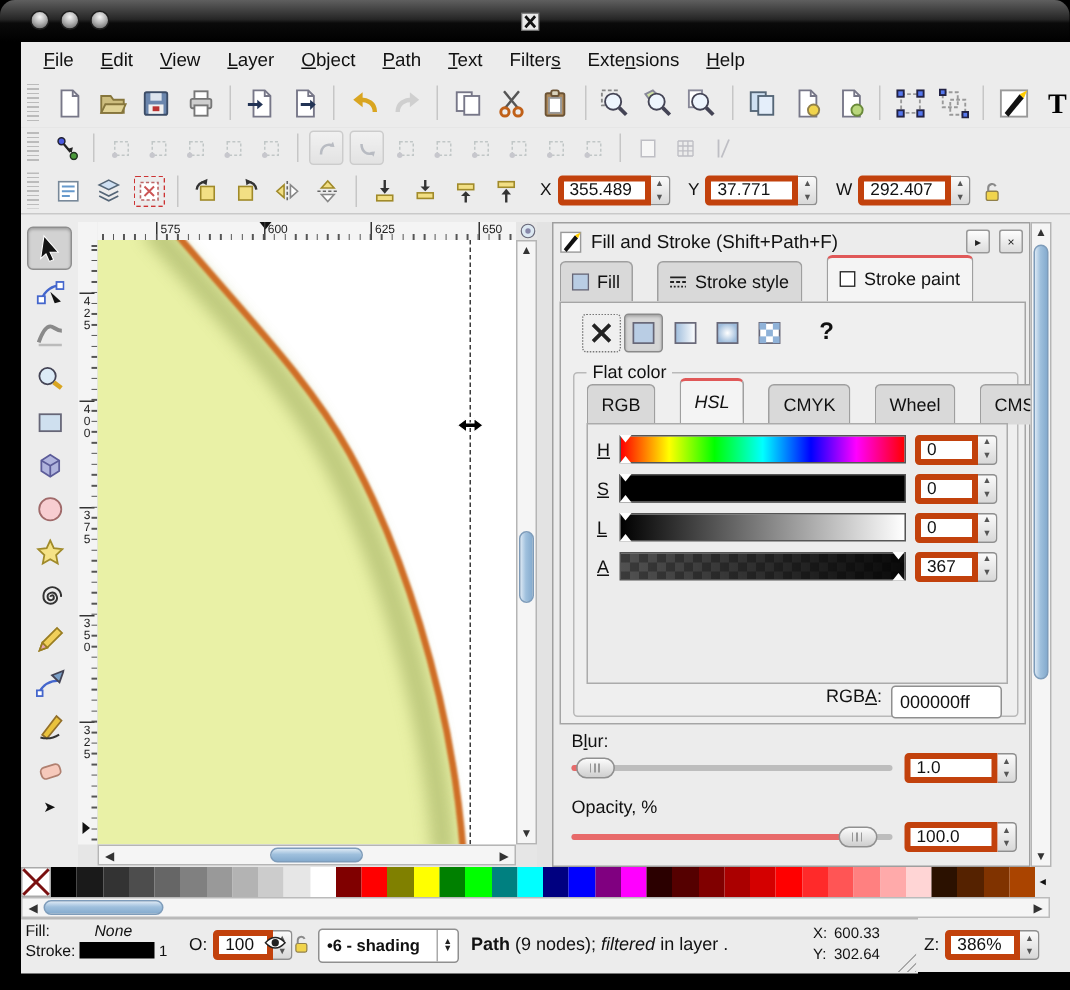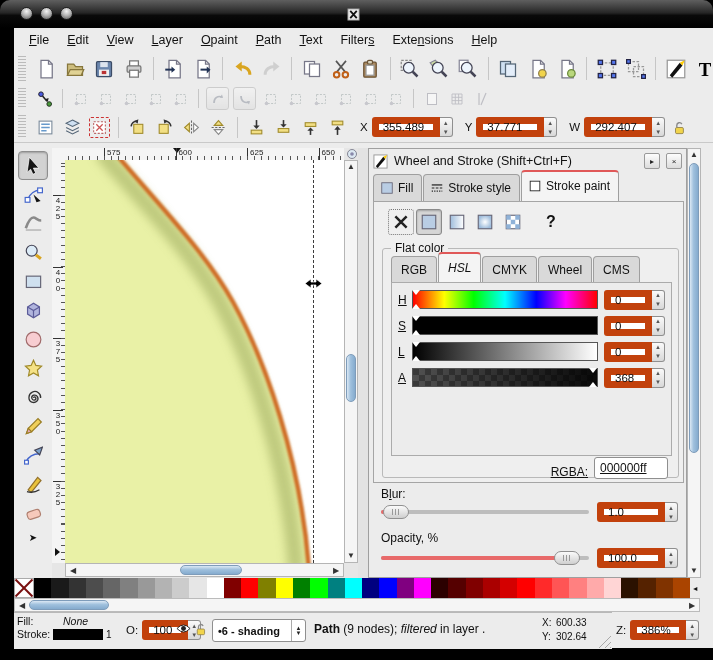--- a/index.html
+++ b/index.html
@@ -34,21 +34,21 @@
   #row2 .tbtn{width:21px;height:21px;}
   #row3 .tbtn{width:23px;height:23px;}
   .tbtn.framed{border:1px solid #b3b3b3;background:linear-gradient(#f6f6f6,#dcdcdc);}
   .tbtn.hl{outline:1.5px dashed #c33;outline-offset:-2px;}
   .tbtn.dim{opacity:.55;filter:grayscale(.4);}
   .tsep{width:1px;height:70%;background:#c6c6c6;margin:0 5px;}
   .chev{margin-left:auto;margin-right:10px;font-size:13px;color:#111;font-weight:bold;}
   .spinfield{display:flex;align-items:center;margin:0 3px;}
   .spinlabel{font-size:11.5px;margin:0 4px 0 6px;color:#111;}
   .spin{display:flex;height:20px;}
-  .spin .val{background:#fff;border:7px solid #c2410c;border-radius:3px 0 0 3px;min-width:46px;
+  .spin .val{background:#fff;border:4px solid #c2410c;border-radius:3px 0 0 3px;min-width:46px;
     padding:0 4px;font-size:11.5px;display:flex;align-items:center;color:#111;}
   .spin .steppers{width:12px;display:flex;flex-direction:column;border:1px solid #8f8f8f;
     border-left:none;border-radius:0 3px 3px 0;background:linear-gradient(#fafafa,#d8d8d8);}
   .spin .steppers div{flex:1;display:flex;align-items:center;justify-content:center;
     font-size:6px;color:#555;line-height:0;}
   
   #main{position:absolute;left:0;top:120px;width:686px;height:430px;background:#e6e6e6;}
   #toolbox{position:absolute;left:0;top:0;width:38px;height:430px;background:#ececec;
     display:flex;flex-direction:column;align-items:center;padding-top:3px;box-sizing:border-box;}
   .tool{width:30px;height:29px;display:flex;align-items:center;justify-content:center;border-radius:4px;}
@@ -96,21 +96,21 @@
   #panel-scroll{left:673px;top:0;width:14px;height:430px;}
   #panel-header{position:absolute;left:4px;top:3px;right:4px;height:18px;display:flex;align-items:center;}
   #panel-title{margin-left:6px;font-size:12.5px;}
   .phbtn{width:14px;height:14px;border:1px solid #999;border-radius:2px;margin-left:6px;
     background:linear-gradient(#fdfdfd,#dcdcdc);display:flex;align-items:center;justify-content:center;
     font-size:8px;color:#222;}
   #panel-header .spacer{flex:1;}
   .tabs{position:absolute;display:flex;align-items:flex-end;}
   #main-tabs{left:4px;top:24px;height:28px;}
   .tab{border:1px solid #9f9f9f;border-bottom:none;border-radius:4px 4px 0 0;background:#d9d9d9;
-    padding:4px 8px 5px 6px;font-size:12px;margin-right:1px;display:flex;align-items:center;height:17px;}
+    padding:4px 8px 5px 6px;font-size:12px;margin-right:16px;display:flex;align-items:center;height:17px;}
   .tab.sel{background:#f4f4f4;border-top:2px solid #e05858;height:20px;}
   .tab .ticon{margin-right:4px;display:flex;}
   #notebook{position:absolute;left:4px;top:52px;width:311px;height:282px;background:#efefef;
     border:1px solid #a5a5a5;box-sizing:border-box;}
   .paint-row{position:absolute;left:14px;top:6px;height:28px;display:flex;align-items:center;}
   .pbtn{width:26px;height:26px;display:flex;align-items:center;justify-content:center;
     border-radius:3px;margin-right:2px;box-sizing:border-box;}
   .pbtn.dotted{border:1px dotted #777;}
   .pbtn.pressed{border:1px solid #8a8a8a;background:#d6d6d6;box-shadow:inset 0 1px 2px rgba(0,0,0,.25);}
   .pbtn.q{font-weight:bold;font-size:16px;margin-left:10px;}
@@ -128,21 +128,21 @@
   .sbar.lig{background:linear-gradient(to right,#000,#fff);}
   .sbar.alp{background:linear-gradient(to right,rgba(25,25,25,.5),rgba(0,0,0,.93)),
     repeating-conic-gradient(#8a8a8a 0 25%,#5c5c5c 0 50%);background-size:100% 100%,12px 12px;}
   .smark{position:absolute;top:0;bottom:0;width:9px;}
   .smark:before,.smark:after{content:"";position:absolute;left:0;border:4.5px solid transparent;}
   .smark:before{top:-1px;border-top:5px solid #fff;}
   .smark:after{bottom:-1px;border-bottom:5px solid #fff;}
   .srow .spin{margin-left:6px;}
   .srow .spin .val{min-width:26px;}
   #rgba-row{position:absolute;left:0;right:10px;top:208px;height:22px;display:flex;
-    align-items:flex-end;justify-content:flex-end;font-size:12px;text-decoration:underline;}
+    align-items:flex-start;justify-content:flex-end;font-size:12px;}
   #rgba-field{margin-left:6px;width:62px;height:20px;background:#fff;border:1px solid #8f8f8f;
     border-radius:3px;display:flex;align-items:center;padding:0 5px;font-size:12px;}
   .below-label{position:absolute;left:12px;font-size:12px;}
   .slider-row{position:absolute;left:12px;right:8px;display:flex;align-items:center;height:22px;}
   .strack{position:relative;flex:1;height:14px;margin-right:8px;}
   .schannel{position:absolute;left:0;right:0;top:5px;height:4px;background:#bdbdbd;border-radius:2px;}
   .sfill{position:absolute;top:5px;height:4px;background:#e86a6a;border-radius:2px;}
   .sthumb{position:absolute;top:0;width:26px;height:14px;border-radius:7px;border:1px solid #909090;
     background:linear-gradient(#fbfbfb,#cfcfcf);box-sizing:border-box;
     display:flex;align-items:center;justify-content:center;}
@@ -204,21 +204,21 @@
           </svg></span>
     </div>
   </div>
 
   <div id="chrome">
     <div id="menubar">
         <span class="menu-item"><span></span><span class="mn">F</span><span>ile</span></span>
         <span class="menu-item"><span></span><span class="mn">E</span><span>dit</span></span>
         <span class="menu-item"><span></span><span class="mn">V</span><span>iew</span></span>
         <span class="menu-item"><span></span><span class="mn">L</span><span>ayer</span></span>
-        <span class="menu-item"><span></span><span class="mn">O</span><span>paint</span></span>
+        <span class="menu-item"><span></span><span class="mn">O</span><span>bject</span></span>
         <span class="menu-item"><span></span><span class="mn">P</span><span>ath</span></span>
         <span class="menu-item"><span></span><span class="mn">T</span><span>ext</span></span>
         <span class="menu-item"><span>Filter</span><span class="mn">s</span><span></span></span>
         <span class="menu-item"><span>Exte</span><span class="mn">n</span><span>sions</span></span>
         <span class="menu-item"><span></span><span class="mn">H</span><span>elp</span></span>
       </div>
     <div id="row1" class="toolbar">
         <div class="grip"></div>
         <div class="tbtn">
           <span>
@@ -862,21 +862,21 @@
 
       <div id="panel">
         <div id="panel-header">
           <span>
               <svg width="15" height="15" viewBox="0 0 16 16">
                 <rect x="1" y="1" width="14" height="14" fill="#fff" stroke="#999"></rect>
                 <path d="M3 13L11 3l2.2 2.2L5 15z" fill="#111"></path>
                 <path d="M11 3l2.2 2.2L15 1z" fill="#fc0"></path>
               </svg>
             </span>
-          <span id="panel-title">Wheel and Stroke (Shift+Ctrl+F)</span>
+          <span id="panel-title">Fill and Stroke (Shift+Path+F)</span>
           <span class="spacer"></span>
           <span class="phbtn">▸</span>
           <span class="phbtn">×</span>
         </div>
         <div id="main-tabs" class="tabs">
             <div class="tab">
               <span class="ticon">
                 <svg width="14" height="14" viewBox="0 0 16 16">
                   <rect x="2" y="2" width="12" height="12" fill="#b9cde4" stroke="#667"></rect>
                 </svg>
@@ -1016,21 +1016,21 @@
                       <div>▼</div>
                     </span>
                   </span>
                 </div>
                 <div class="srow" style="top: 84px;">
                   <span class="slab">A</span>
                   <div class="sbar alp">
                     <div class="smark" style="right: -1px;"></div>
                   </div>
                   <span class="spin">
-                    <span class="val">368</span>
+                    <span class="val">367</span>
                     <span class="steppers">
                       <div>▲</div>
                       <div>▼</div>
                     </span>
                   </span>
                 </div>
               </div>
             <div id="rgba-row">
               <span><span>RGB</span><span class="mn">A</span><span>:</span></span>
               <span id="rgba-field">000000ff</span>

